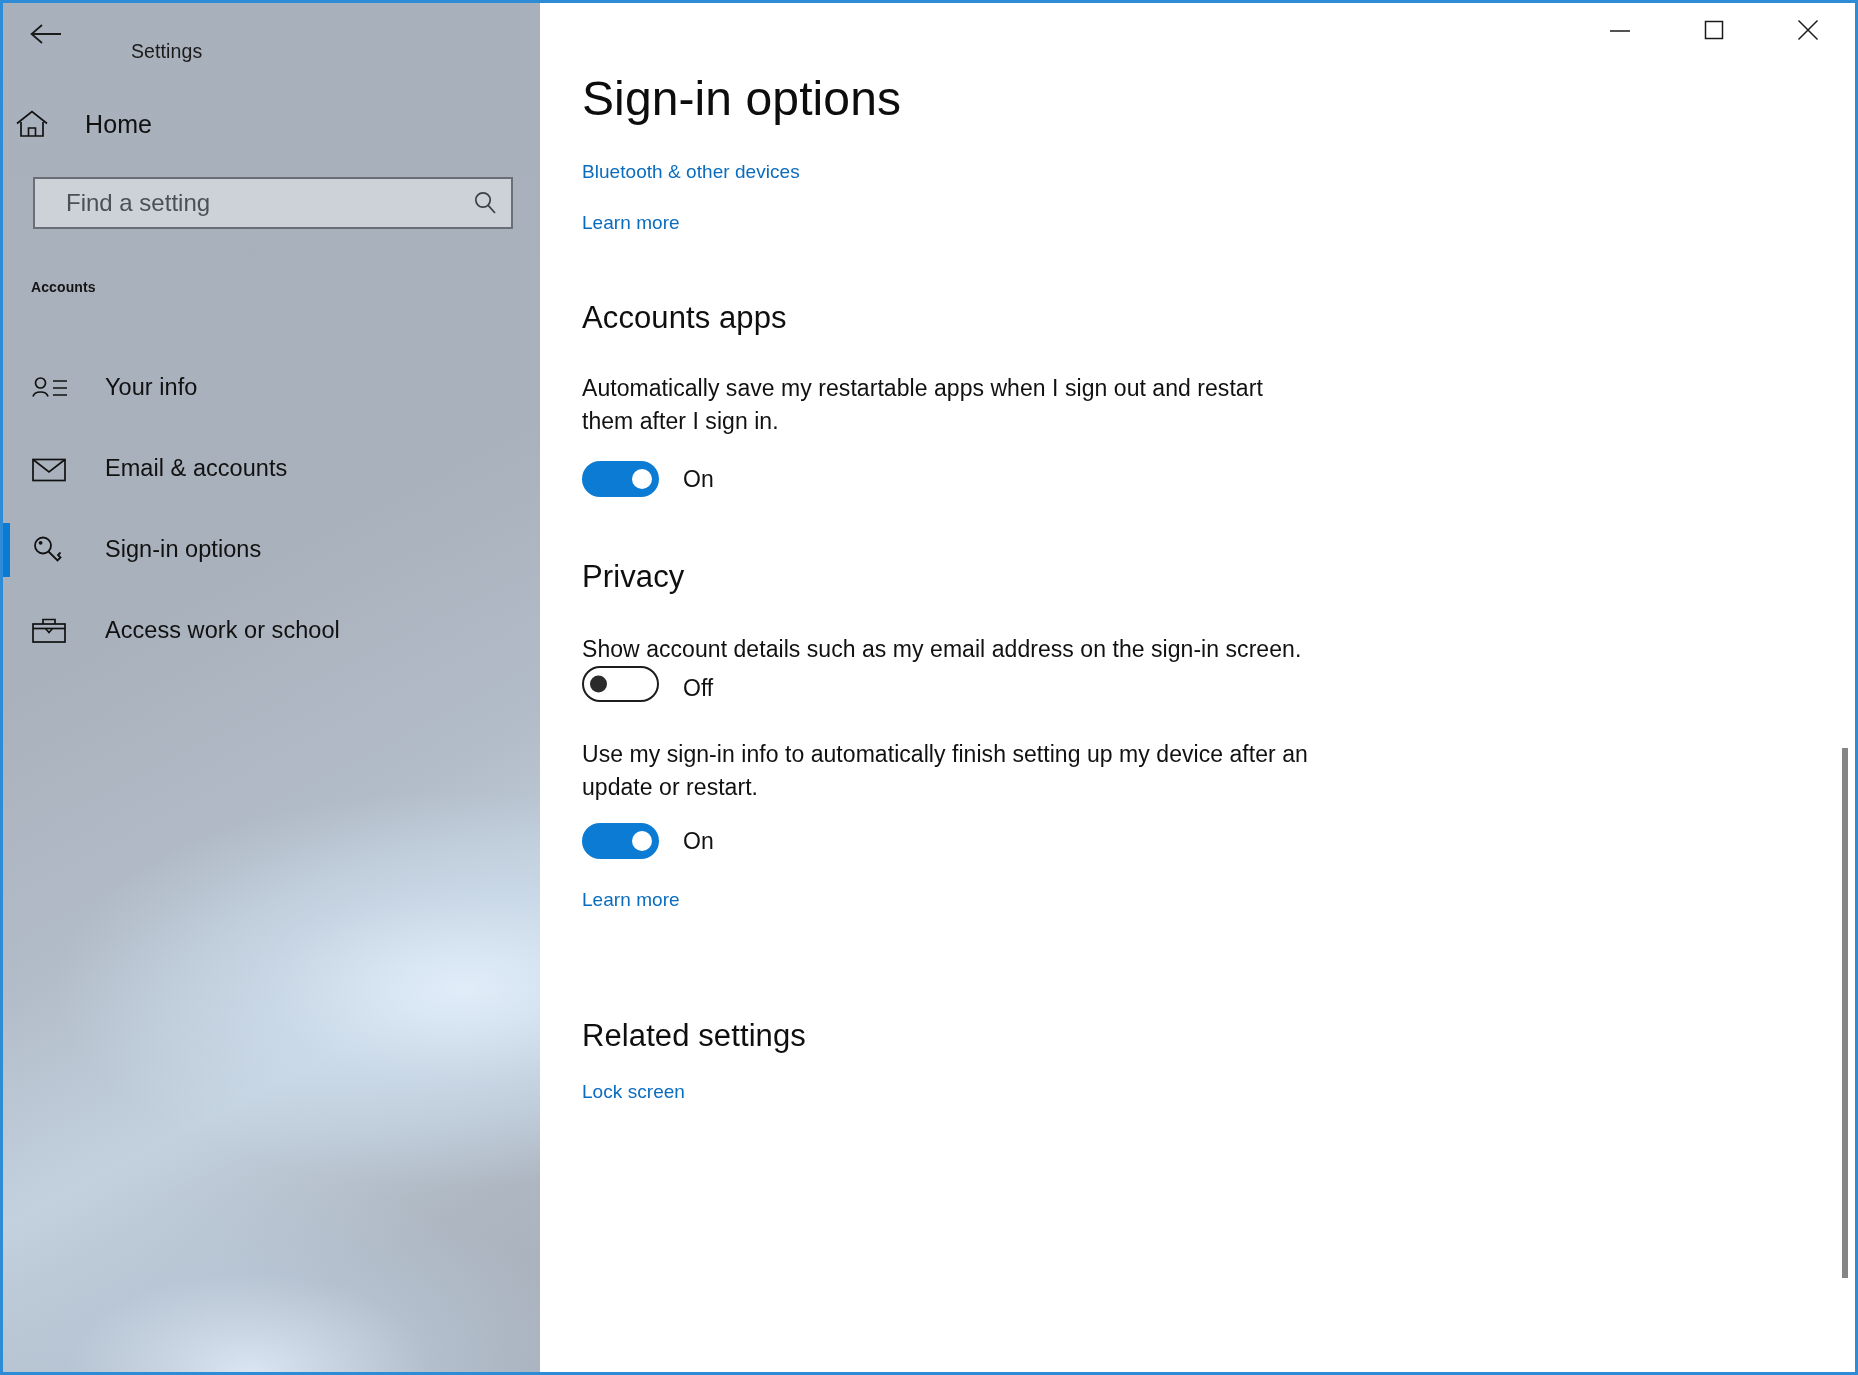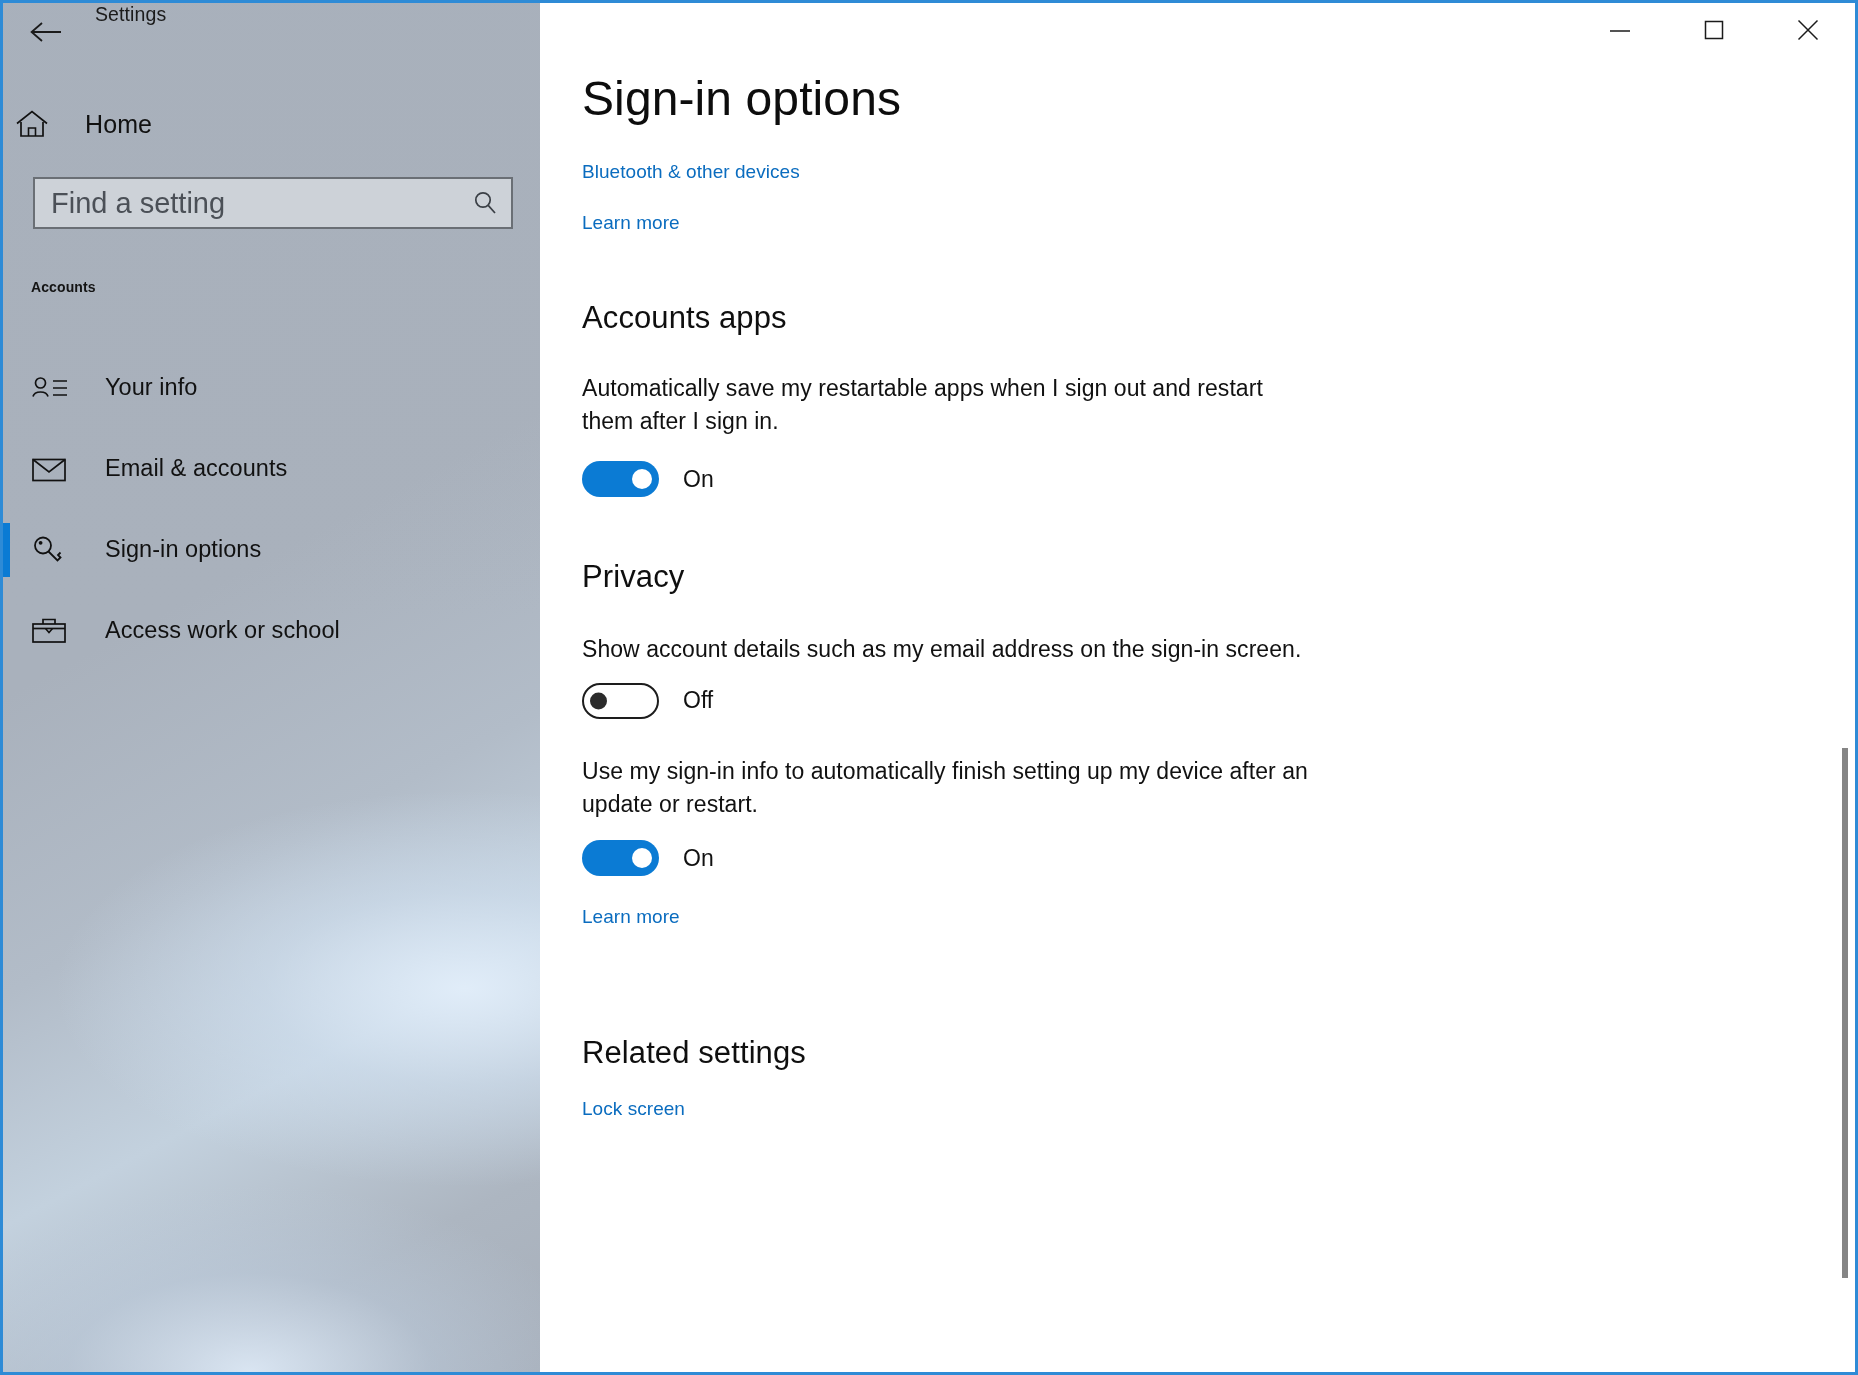--- a/index.html
+++ b/index.html
@@ -31,21 +31,21 @@
       radial-gradient(ellipse 480px 260px at 46% 100%, rgba(222,234,247,.9) 0%, rgba(190,206,224,.45) 38%, rgba(170,178,189,0) 72%),
       linear-gradient(152deg,#a9b1bc 0%,#a9b1bc 42%,#b2bcc8 60%,#c3d1de 74%,#adb6c1 88%,#a7afba 100%);
   }
   #sidebar-bg2{
     position:absolute;inset:0;
     background:linear-gradient(180deg, rgba(168,176,187,.55) 0%, rgba(168,176,187,.25) 26%, rgba(168,176,187,0) 45%);
   }
   #sidebar-content{position:relative;z-index:3;}
 
   .titlebar-row{
-    height:60px;display:flex;align-items:flex-start;
+    height:60px;display:flex;align-items:flex-end;gap:36px;
   }
   #back-btn{
     width:62px;height:58px;margin-left:12px;
     display:flex;align-items:center;justify-content:center;
     cursor:pointer;
   }
   #back-btn svg{display:block;}
   #app-title{
     font-size:19.5px;color:#1b1b1b;margin-left:18px;letter-spacing:.1px;
   }
@@ -63,22 +63,22 @@
     width:480px;height:52px;
     background:#cdd2d8;
     border:2px solid #6a6f75;
     box-sizing:border-box;
     display:flex;align-items:center;
     cursor:text;
   }
   #search-input{
     flex:1;border:0;outline:0;background:transparent;
     font-family:"Liberation Sans",sans-serif;
-    font-size:29px;color:#4c5157;
-    padding-left:16px;
+    font-size:24px;color:#4c5157;
+    padding-left:31px;
   }
   #search-input::placeholder{color:#4b5057;opacity:1;}
   #search-icon{width:52px;display:flex;align-items:center;justify-content:center;}
 
   #accounts-header{
     font-size:14px;font-weight:bold;color:#141414;
     margin:50px 0 0 28px;letter-spacing:.1px;
   }
 
   #navlist{margin-top:52px;}
@@ -305,21 +305,21 @@
               <span class="knob"></span>
             </div>
           <span class="sw-label">On</span>
         </div>
       </div>
 
       <div style="margin-top:62px;">
         <div class="section-h">Privacy</div>
 
         <div class="body-text" style="margin-top:38px;max-width:900px;">Show account details such as my email address on the sign-in screen.</div>
-        <div class="toggle-row" style="margin-top:17px;">
+        <div class="toggle-row" style="margin-top:0;align-items:flex-end;">
           <div class="sw off">
               <span class="knob"></span>
             </div>
           <span class="sw-label">Off</span>
         </div>
 
         <div class="body-text" style="margin-top:36px;max-width:745px;">Use my sign-in info to automatically finish setting up my device after an update or restart.</div>
         <div class="toggle-row" style="margin-top:20px;">
           <div class="sw on">
               <span class="knob"></span>

